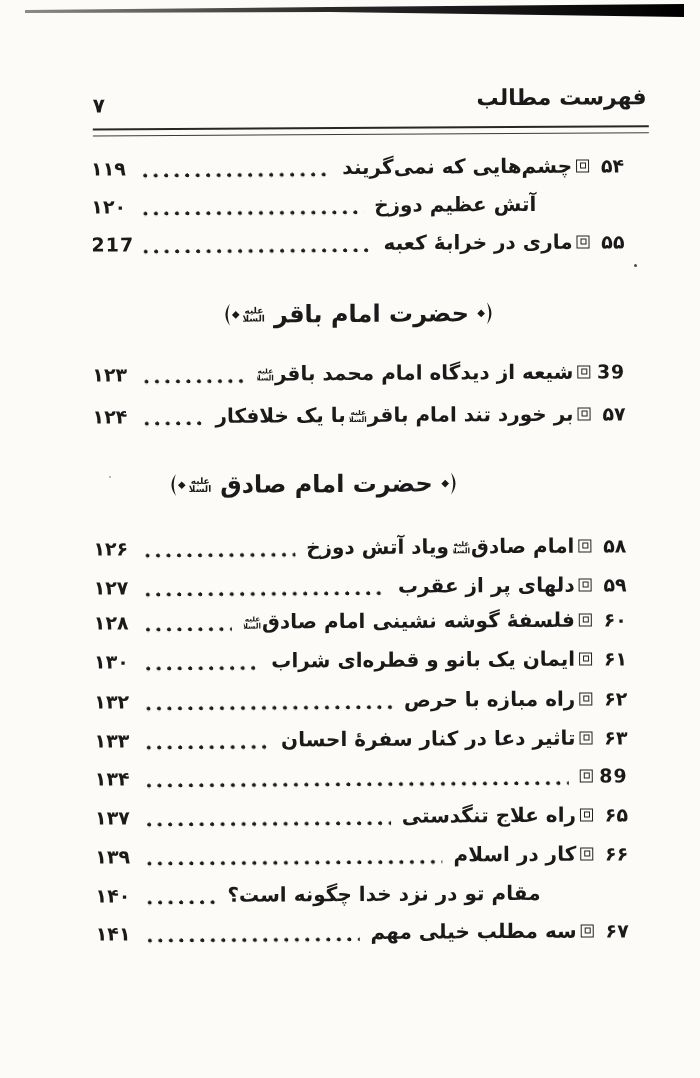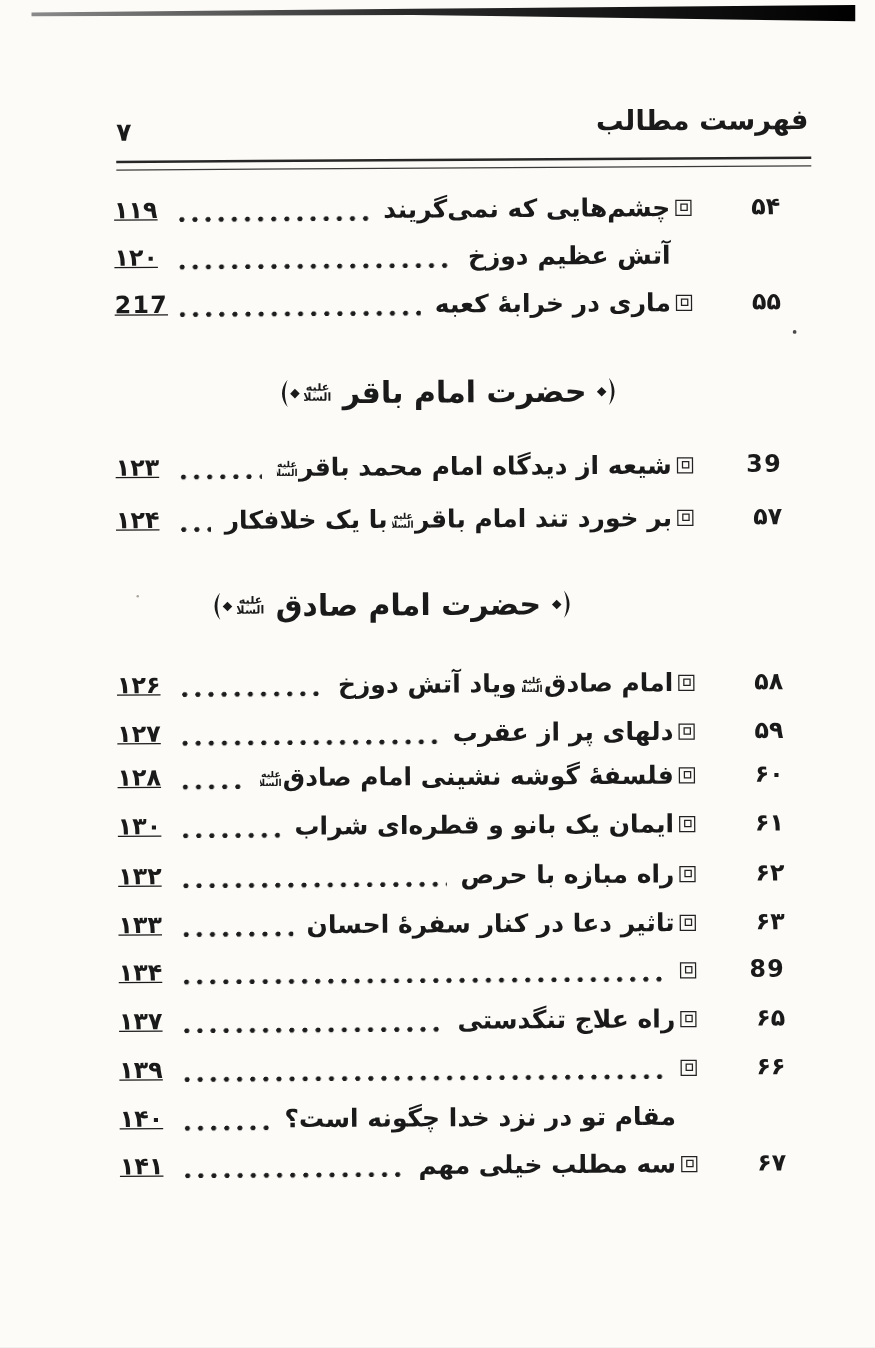--- a/index.html
+++ b/index.html
@@ -12,33 +12,33 @@
 
   
   .hdr-num{position:absolute;top:92px;left:94px;font-size:20px;font-weight:700;}
   .hdr-title{position:absolute;top:86px;right:52px;font-size:22px;font-weight:700;letter-spacing:.5px;}
   .hdr-rule{position:absolute;top:127px;left:94px;width:556px;height:5px;
     border-top:2.5px solid #272727;border-bottom:1.6px solid #3a3a3a;}
 
   
   .row{position:absolute;left:92px;right:75px;height:34px;
     display:flex;direction:rtl;align-items:center;font-size:20px;font-weight:700;}
-  .row .num{min-width:30px;text-align:right;font-size:19px;letter-spacing:1px;margin-left:36px;}
+  .row .num{min-width:30px;text-align:right;font-size:19px;letter-spacing:1px;}
   .bullet{flex:none;width:11px;height:11px;border:1.6px solid #222;margin:0 5px 0 4px;
     display:flex;align-items:center;justify-content:center;}
   .bullet::after{content:"";width:4px;height:4px;border:1.2px solid #222;display:block;}
   .title{white-space:nowrap;padding-left:4px;}
   .part-b:not(:empty){margin-right:3px;}
   .hon{display:inline-block;vertical-align:middle;text-align:center;white-space:normal;
     overflow:hidden;max-height:18px;}
   .hon:not(:empty){width:17px;font-size:7.5px;line-height:6.5px;font-weight:700;margin:0 1px;}
   .leader{flex:1;min-width:10px;height:5px;align-self:flex-end;margin:0 7px 7px 6px;
     background-image:radial-gradient(circle at 2.2px 2.4px,#1c1c1c 1.8px,transparent 2.2px);
     background-size:10.5px 5px;background-repeat:repeat-x;}
-  .pageno{min-width:46px;text-align:left;font-size:19px;letter-spacing:1px;text-decoration:underline;}
+  .pageno{min-width:46px;text-align:left;font-size:19px;letter-spacing:1px;}
   .row.cont{padding-right:88px;}
 
   
   .heading{position:absolute;left:92px;right:75px;height:40px;
     display:flex;direction:rtl;align-items:center;justify-content:center;
     font-size:24px;font-weight:700;}
   .heading .h-text{margin:0 7px;white-space:nowrap;}
   .hon-lg{display:inline-block;text-align:center;white-space:normal;overflow:hidden;}
   .hon-lg:not(:empty){width:22px;font-size:9px;line-height:8px;font-weight:700;margin:0 2px;max-height:22px;}
   .orn{flex:none;}
@@ -194,20 +194,21 @@
       <span class="num">۶۵</span>
       <span class="bullet"></span>
       <span class="title"><span>راه علاج تنگدستی</span></span>
       <span class="leader"></span>
       <span class="pageno">۱۳۷</span>
     </div>
 
     <div class="row" style="top:838px">
       <span class="num">۶۶</span>
       <span class="bullet"></span>
+      <span class="title"><span>کار در اسلام</span></span>
       <span class="leader"></span>
       <span class="pageno">۱۳۹</span>
     </div>
 
     <div class="row cont" style="top:877px">
       <span class="title"><span>مقام تو در نزد خدا چگونه است؟</span></span>
       <span class="leader"></span>
       <span class="pageno">۱۴۰</span>
     </div>
 

